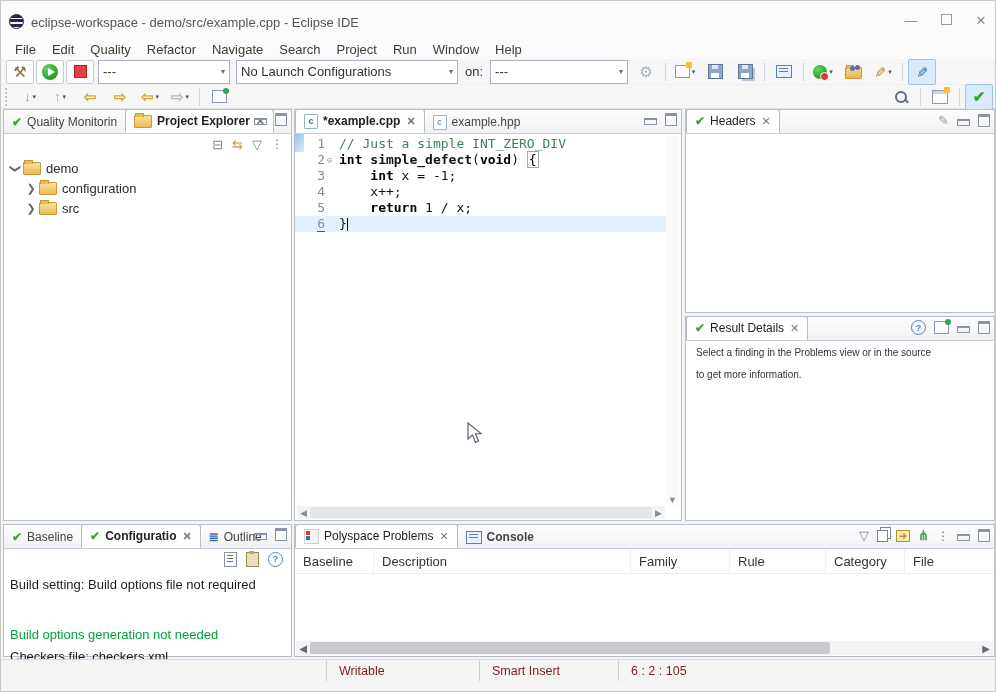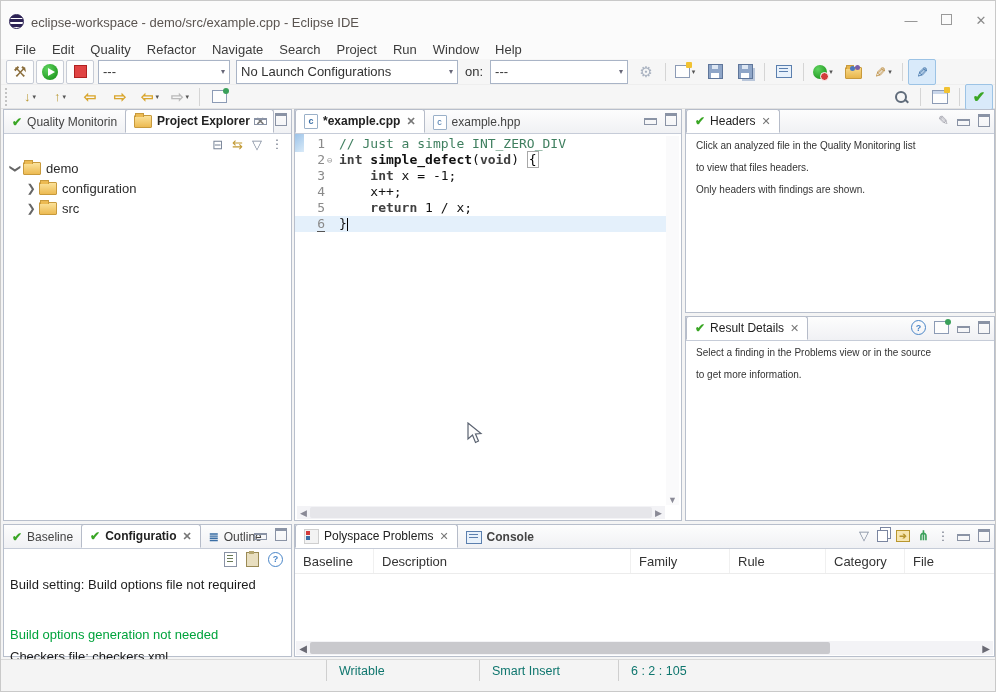--- a/index.html
+++ b/index.html
@@ -96,21 +96,21 @@
   
   #editor-body{position:relative;height:calc(100% - 23px);overflow:hidden;}
   #range-ind{position:absolute;left:0;top:0;width:9px;height:18px;background:linear-gradient(135deg,#9cc3e8,#d9eaf8);}
   .codearea{position:absolute;left:0;top:2px;right:14px;font-family:"DejaVu Sans Mono","Liberation Mono",monospace;font-size:13px;line-height:16px;}
   .cl{display:flex;height:16px;white-space:pre;}
   .cl .gut{width:30px;text-align:right;color:#8a8a8a;flex:none;padding-right:2px;}
   .cl .fold{width:10px;color:#9a9a9a;font-size:9px;line-height:16px;flex:none;}
   .cl .codetext{padding-left:2px;}
   .cl.cur{background:#e4f0fb;}
   .cl.cur .gut .n{border-bottom:1px solid #555;}
-  .tk-k{color:#404040;font-weight:bold;}
+  .tk-k{color:#000000;font-weight:bold;}
   .tk-f{color:#111;font-weight:bold;}
   .tk-c{color:#3f7f5f;}
   .tk-p{color:#111;}
   .tk-br{border:1px solid #a8a8a8;padding:0 1px;}
   .caret-bar{display:inline-block;width:1px;height:13px;background:#000;vertical-align:text-bottom;}
   .hscroll{position:absolute;left:2px;right:16px;bottom:2px;height:13px;background:#f3f3f6;display:flex;align-items:center;}
   .hscroll .arr{width:13px;color:#8a8a96;font-size:9px;text-align:center;}
   .hscroll .thumb{flex:1;height:11px;background:#e6e6ea;border-radius:2px;}
   .vscroll{position:absolute;right:2px;top:2px;bottom:16px;width:13px;background:#fafafb;}
   .vscroll .arr{position:absolute;bottom:0;width:13px;text-align:center;color:#8a8a96;font-size:9px;}
@@ -123,21 +123,21 @@
   .msg-lines div.green{color:#00a33c;margin-top:35px;}
   
   #items-row{height:20px;border-bottom:1px solid #e4e4e4;font-size:13px;color:#222;display:flex;align-items:center;padding-left:4px;}
   #cols{display:flex;height:24px;align-items:center;border-bottom:1px solid #ececec;font-size:13px;color:#333;}
   .colh{padding-left:8px;height:100%;display:flex;align-items:center;border-right:1px solid #f0f0f0;flex:none;overflow:hidden;white-space:nowrap;}
   #prob-hscroll{position:absolute;left:1px;right:1px;bottom:1px;height:14px;background:#f3f3f6;display:flex;align-items:center;}
   #prob-hscroll .arr{width:14px;color:#6a6a74;font-size:10px;text-align:center;}
   #prob-hscroll .thumb{width:520px;height:12px;background:#c9c9cd;border-radius:2px;}
   #prob-hscroll .rest{flex:1;}
   
-  #statusbar{left:0;top:658px;width:996px;height:22px;background:#f4f4f4;border-top:1px solid #d9d9d9;display:flex;align-items:center;font-size:12.5px;color:#0f766e;}
+  #statusbar{left:0;top:658px;width:996px;height:22px;background:#f4f4f4;border-top:1px solid #d9d9d9;display:flex;align-items:center;font-size:12.5px;color:#7f1d1d;}
   .st-cell{height:100%;display:flex;align-items:center;padding-left:12px;border-left:1px solid #cfcfcf;}
   
   .cfile{width:12px;height:13px;border:1px solid #9ab0c8;background:#fff;color:#3a6ea5;font-size:9px;display:inline-flex;align-items:center;justify-content:center;border-radius:1px;}
   .probicon{width:13px;height:13px;position:relative;background:#f3f3f3;border:1px solid #cfcfcf;}
   .probicon:after{content:"";position:absolute;left:1px;top:1px;width:4px;height:4px;background:#d23b3b;box-shadow:0 5px 0 #3a6ea5;}
   .outl-icon{color:#3a6ea5;font-size:12px;font-weight:bold;}
   #cursor{left:466px;top:421px;pointer-events:none;}
 </style>
 </head>
 <body>
@@ -350,25 +350,20 @@
           <span class="tab-icon ic-vcheck" style="font-size:12px;">✔</span>
           <span>Headers</span>
           <span class="close">✕</span>
         </span>
       <span class="panel-ctl">
         <span class="vicon" style="color:#9a9aa5;">✎</span>
         <span class="pc-min"></span>
         <span class="pc-max"></span>
       </span>
     </div>
-    <div class="info-text" id="headers-lines">
-        <p>Click an analyzed file in the Quality Monitoring list</p>
-        <p>to view that files headers.</p>
-        <p>Only headers with findings are shown.</p>
-      </div>
   </div>
 
   <div class="abs panel" style="left:684px;top:315px;width:310px;height:205px;">
     <div class="tabbar">
       <span class="tab active">
           <span class="tab-icon ic-vcheck" style="font-size:12px;">✔</span>
           <span>Result Details</span>
           <span class="close">✕</span>
         </span>
       <span class="panel-ctl">

